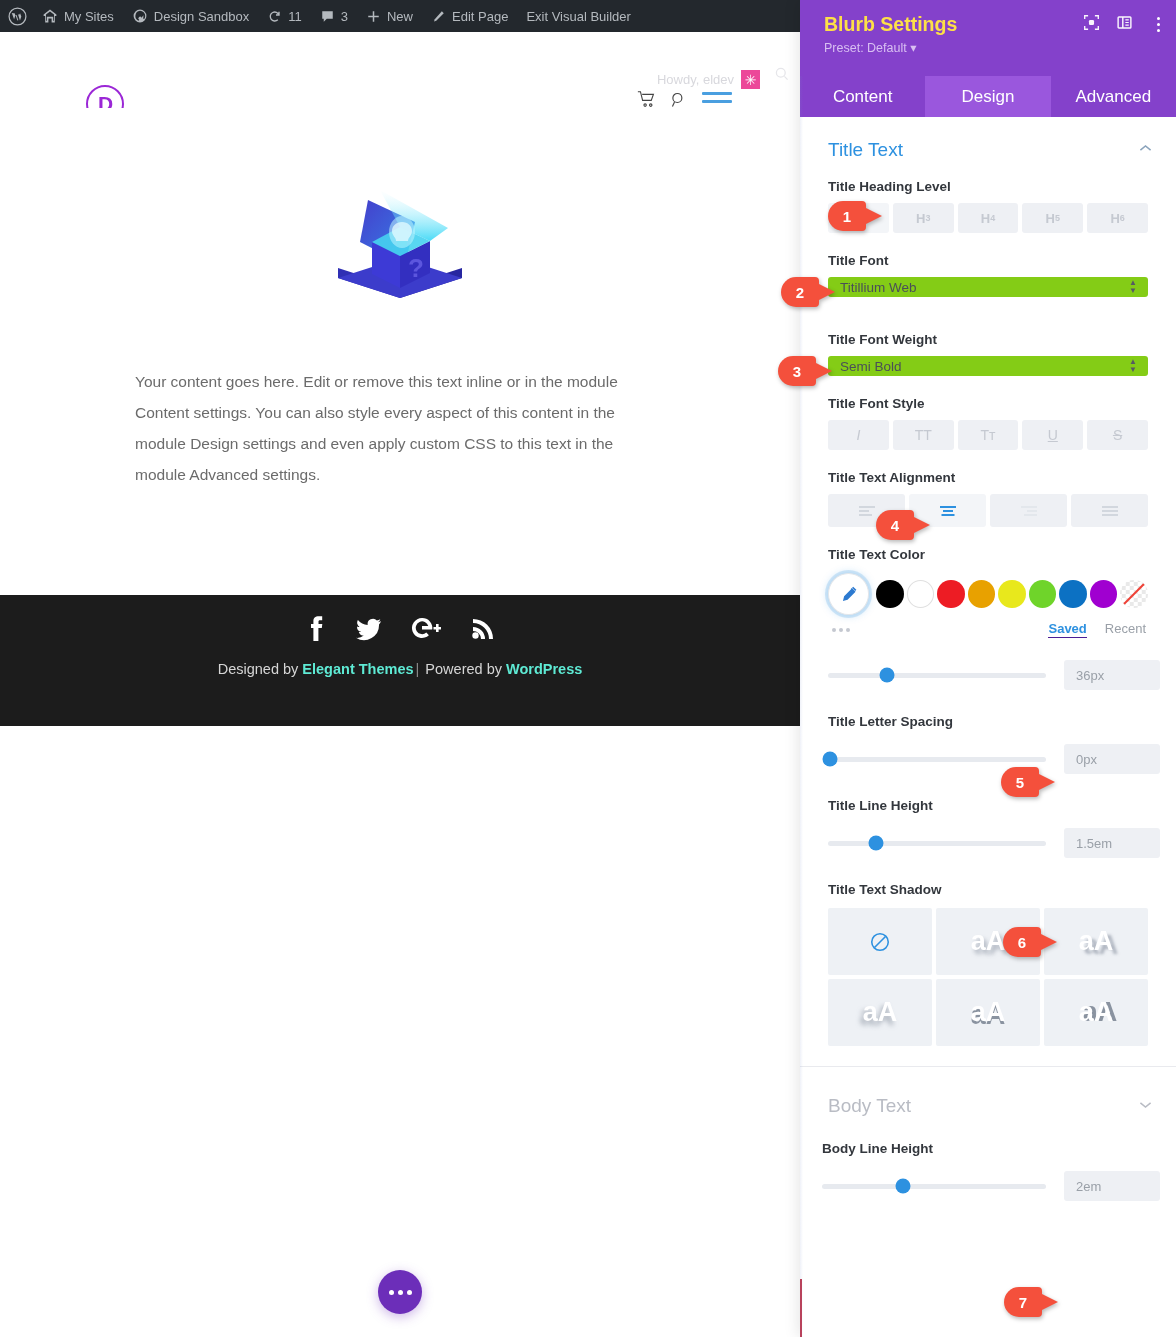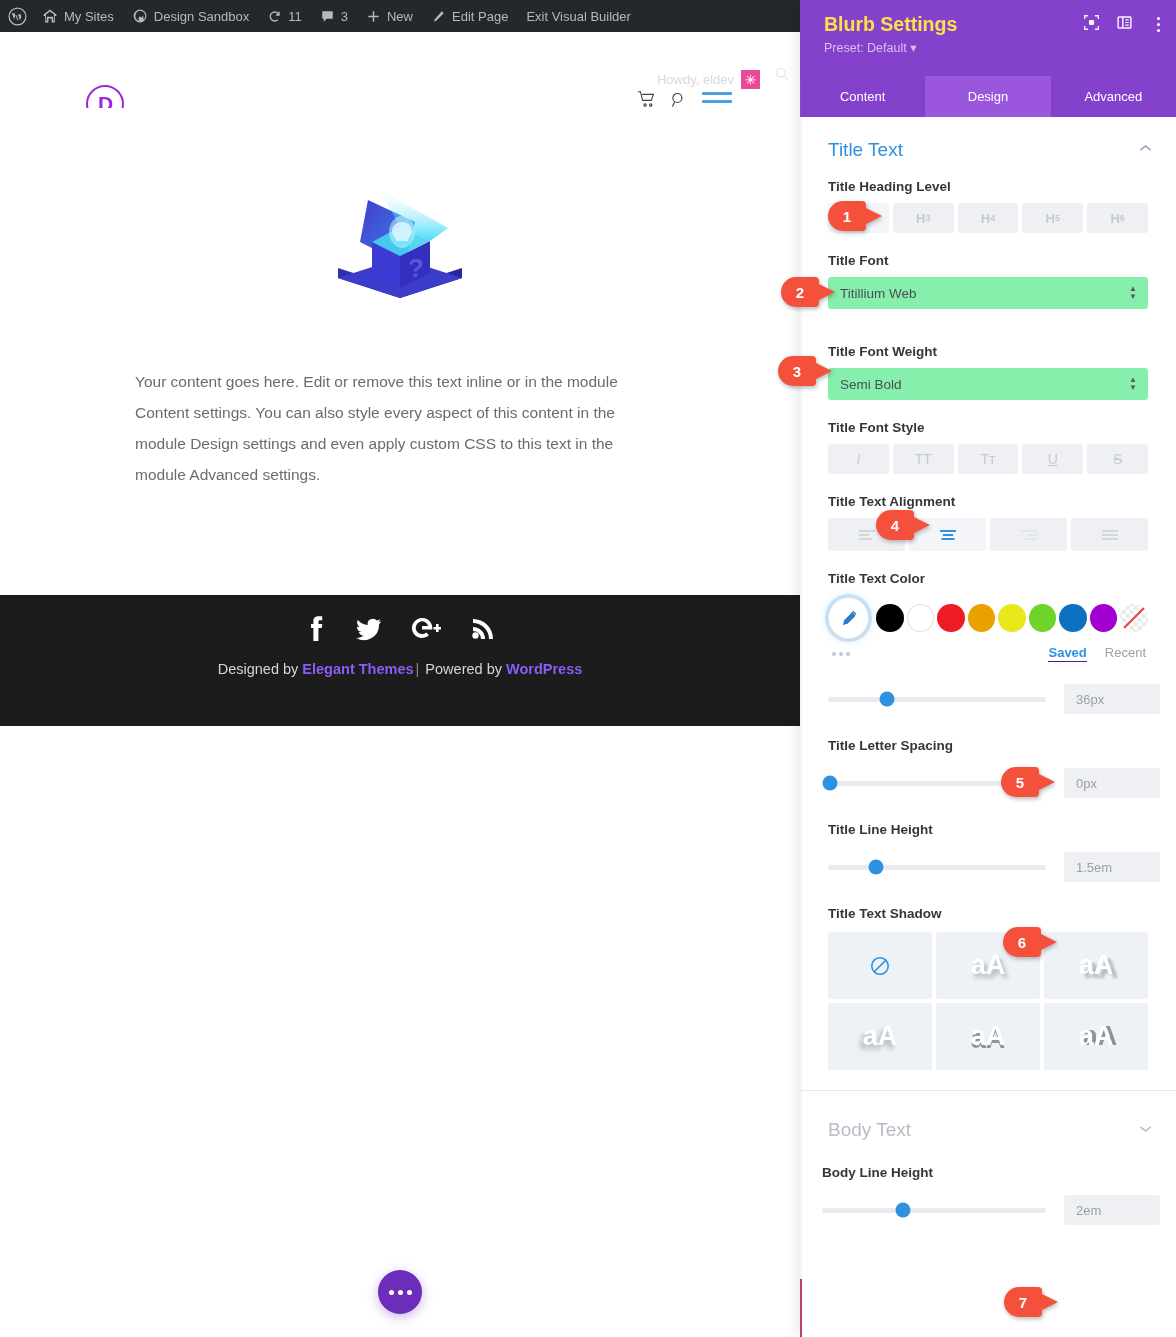--- a/index.html
+++ b/index.html
@@ -82,21 +82,21 @@
     background: #1c1c1c; text-align: center;
   }
   .social {
     display: flex; justify-content: center; gap: 30px;
     padding-top: 20px; color: #fff;
   }
   .social .s { font-size: 27px; line-height: 1; }
   .footer-credit {
     margin-top: 14px; font-size: 14.5px; color: #d6d6d6;
   }
-  .footer-credit b { color: #8b5cf6; font-weight: 700; }
+  .footer-credit b { color: #5eead4; font-weight: 700; }
   .footer-credit .sep { color: #8a8a8a; margin: 0 2px; }
 
   .below-footer {
     position: absolute; top: 726px; left: 0; width: 800px; height: 611px;
     background: #fff;
   }
   .fab {
     position: absolute; left: 378px; top: 1270px;
     width: 44px; height: 44px; border-radius: 50%;
     background: #6c2eb9; box-shadow: 0 3px 12px rgba(108,46,185,.35);
@@ -122,21 +122,21 @@
     position: absolute; right: 8px; top: 14px;
     display: flex; align-items: center; gap: 16px; color: #fff;
   }
   .panel-head-icons .hi { opacity: .95; }
   .dots-v { display: flex; flex-direction: column; gap: 3px; padding: 0 8px; }
   .dots-v i { width: 3px; height: 3px; background: #fff; border-radius: 50%; display: block; }
 
   .panel-tabs { display: flex; height: 41px; background: #8441cb; }
   .panel-tab {
     flex: 1; display: flex; align-items: center; justify-content: center;
-    font-size: 13px; color: #fff;
+    font-size: 17px; color: #fff;
   }
   .panel-tab.active { background: #9a57dd; }
 
   .panel-scroll { height: 1220px; overflow: hidden; }
 
   .sec-header {
     display: flex; align-items: center; justify-content: space-between;
     padding: 22px 22px 6px 28px;
   }
   .sec-header.open .sec-title { color: #2d91e0; font-size: 19px; }
@@ -158,21 +158,21 @@
     display: flex; align-items: center; justify-content: center;
     font-size: 13px; color: #c5c9d1; font-weight: 700;
   }
   .opt-btn.active { background: #f3f5f8; color: #2d91e0; }
   .opt-btn sub { font-size: 9px; }
   .btn-group.style .opt-btn { font-weight: 400; font-size: 14px; color: #c5c9d1; }
   .btn-group.align .opt-btn { height: 33px; }
 
   
   .sel {
-    position: relative; height: 32px; background: #86efac; border-radius: 3px;
+    position: relative; height: 20px; background: #84cc16; border-radius: 3px;
     display: flex; align-items: center; padding: 0 12px;
     font-size: 13.5px; color: #4a4f57;
   }
   .sel .spin {
     position: absolute; right: 11px; top: 50%; transform: translateY(-50%);
     display: flex; flex-direction: column; gap: 2px; color: #555b63;
     font-size: 8px; line-height: 6px;
   }
 
   

